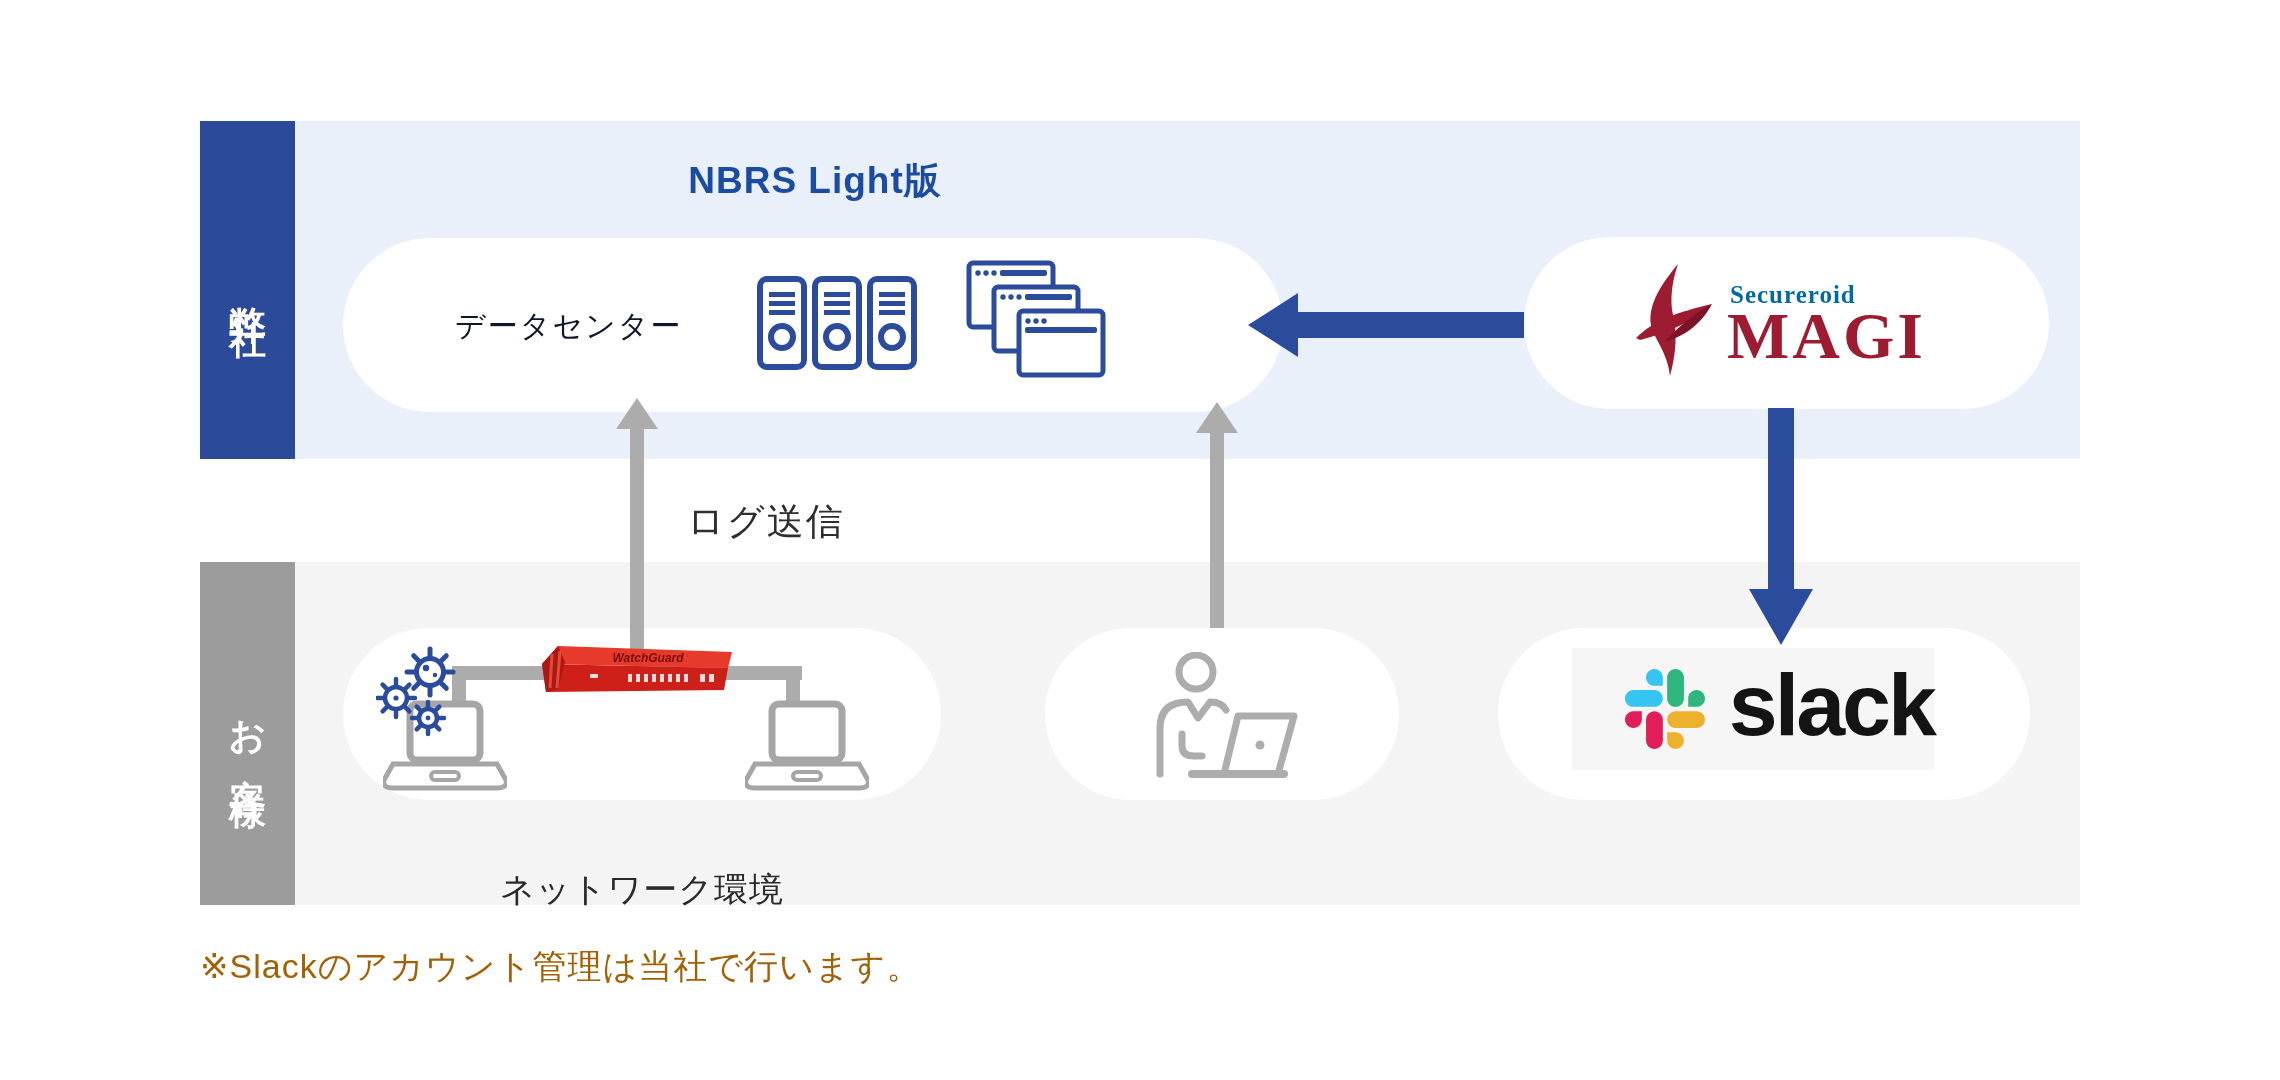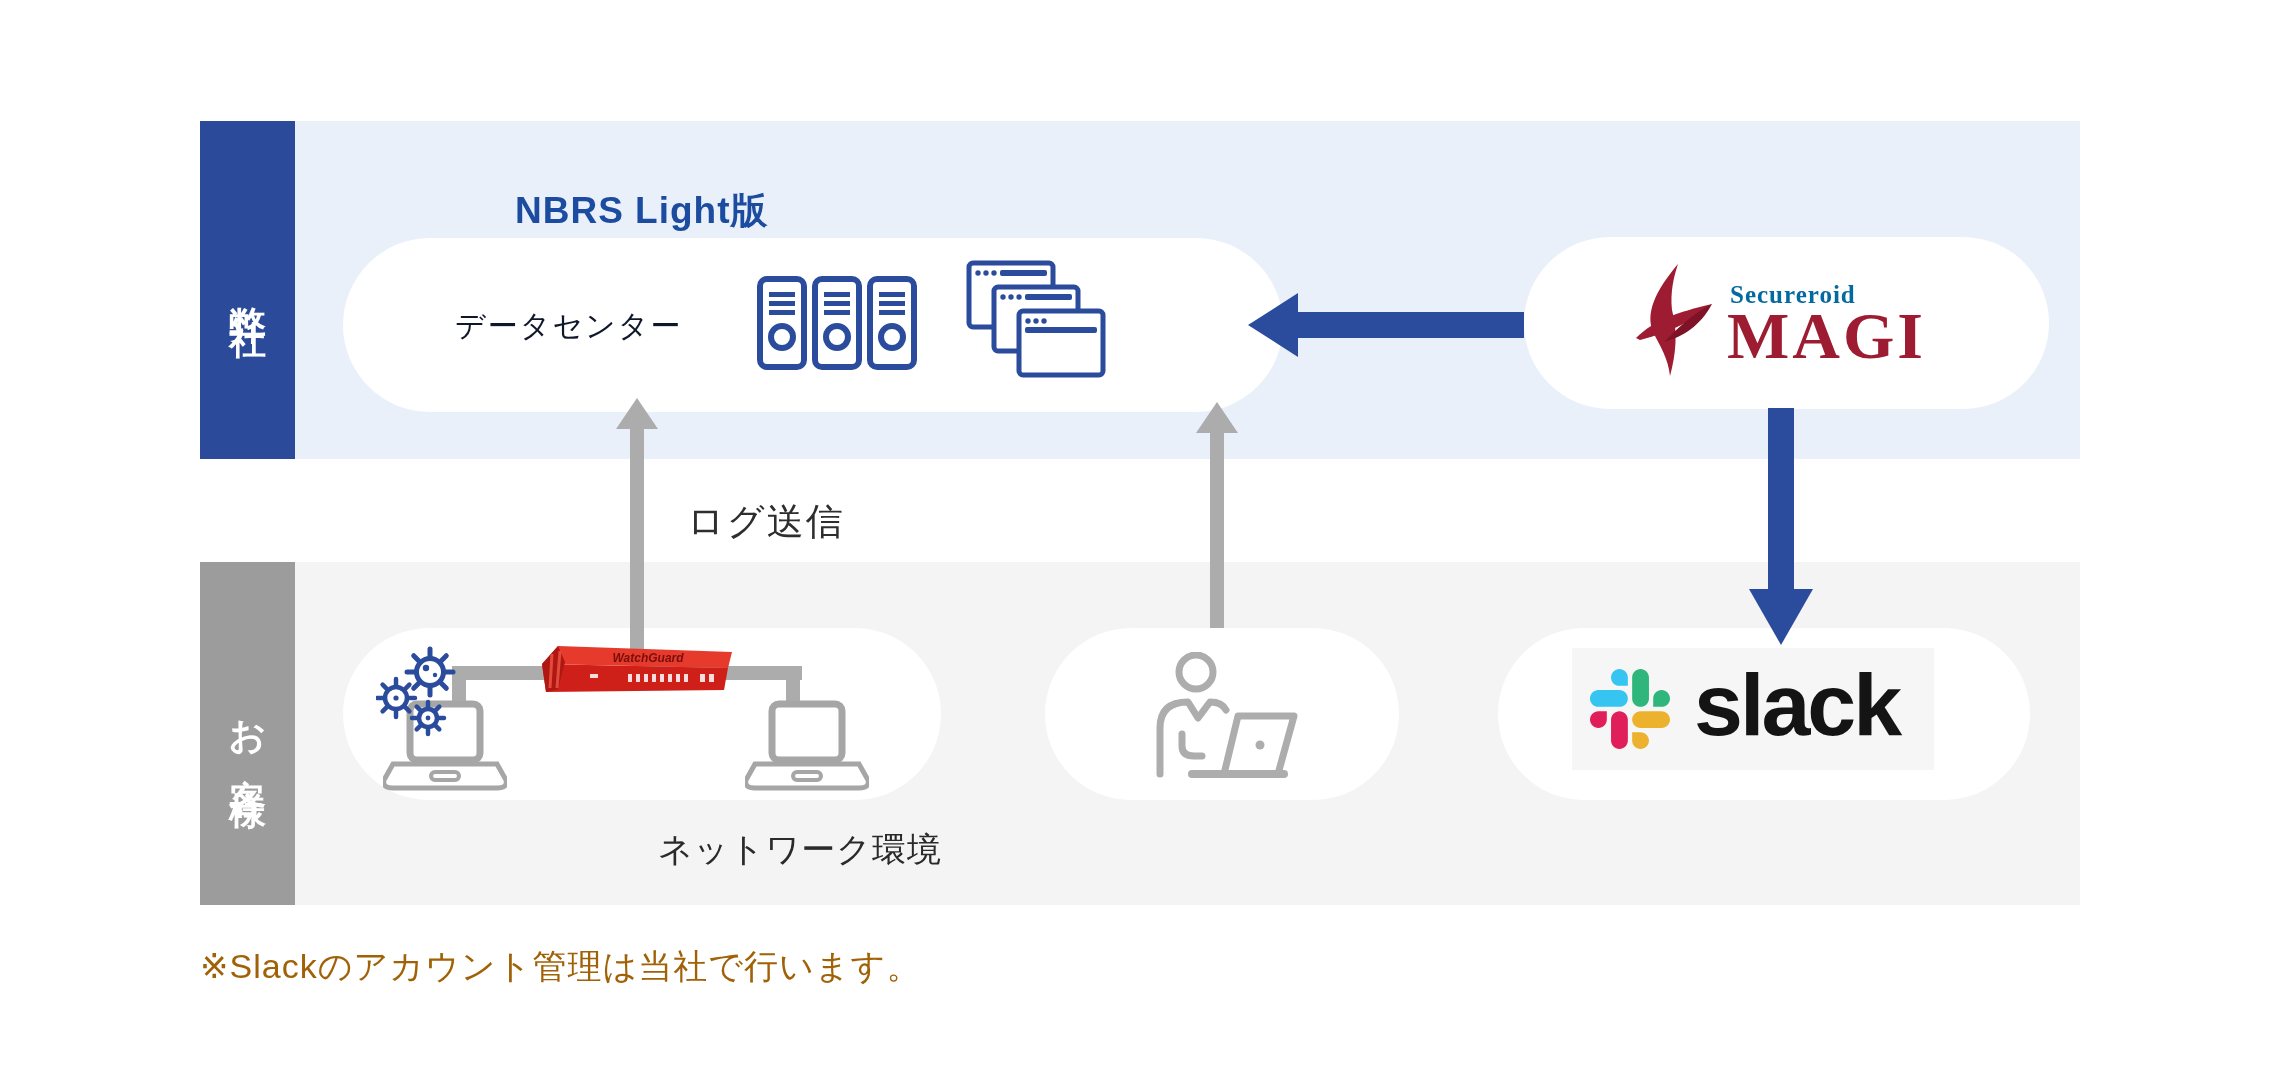--- a/index.html
+++ b/index.html
@@ -9,28 +9,28 @@
   .band{position:absolute;left:295px;width:1785px;}
   .band-blue{top:121px;height:338px;background:#EAF0FA;}
   .band-gray{top:562px;height:343px;background:#F4F4F5;}
 
   .lane{position:absolute;left:200px;width:95px;display:flex;align-items:center;justify-content:center;}
   .lane-blue{top:121px;height:338px;background:#2B4A99;}
   .lane-gray{top:562px;height:343px;background:#9C9C9C;}
   .lane span{writing-mode:vertical-rl;text-orientation:upright;color:#fff;
              font-size:37px;font-weight:600;letter-spacing:13px;line-height:1;}
 
-  .sec-title{position:absolute;top:186px;width:600px;text-align:left;
+  .sec-title{position:absolute;top:156px;width:600px;text-align:center;
              font-size:37px;font-weight:700;color:#1B4C9F;letter-spacing:1px;}
 
   .pill{position:absolute;background:#ffffff;border-radius:95px;}
 
   .node-text{position:absolute;font-size:30px;color:#0f172a;letter-spacing:2px;}
 
-  .caption{position:absolute;top:827px;text-align:right;font-size:34px;color:#2a2a2a;
+  .caption{position:absolute;top:867px;text-align:center;font-size:34px;color:#2a2a2a;
            font-weight:500;letter-spacing:1px;}
 
   .flow-label{position:absolute;font-size:37px;color:#2e2e2e;letter-spacing:2px;}
   .note{position:absolute;left:200px;top:944px;font-size:34px;color:#a16207;letter-spacing:1px;}
 
   
   .garrow{position:absolute;width:42px;}
   .garrow .ghead{position:absolute;top:0;left:0;width:0;height:0;
         border-left:21px solid transparent;border-right:21px solid transparent;
         border-bottom:31px solid #ACACAC;}
@@ -46,21 +46,21 @@
   
   .barrow-down{position:absolute;left:1749px;top:408px;width:64px;height:237px;}
   .barrow-down .bshaft{position:absolute;left:19px;top:0;width:26px;height:182px;background:#2B4B9C;}
   .barrow-down .bhead{position:absolute;left:0;top:181px;width:0;height:0;
         border-left:32px solid transparent;border-right:32px solid transparent;
         border-top:56px solid #2B4B9C;}
 
   .cable{position:absolute;background:#ACACAC;}
 
   .slack-box{position:absolute;left:1572px;top:648px;width:362px;height:122px;background:#F6F6F7;
-             display:flex;align-items:center;padding-left:18px;box-sizing:border-box;}
+             display:flex;align-items:center;padding-left:18px;box-sizing:border-box;justify-content:flex-end;}
   .slack-word{font-size:88px;font-weight:700;color:#141414;letter-spacing:-3px;margin-left:24px;
               line-height:1;transform:translateY(-4px);}
 
   .magi-brand{position:absolute;left:1730px;top:281px;font-family:"Liberation Serif","DejaVu Serif",serif;
               font-weight:700;font-size:25px;color:#0369a1;letter-spacing:1px;}
   .magi-name{position:absolute;left:1727px;top:303px;font-family:"Liberation Serif","DejaVu Serif",serif;
              font-weight:700;font-size:66px;color:#9E1C31;letter-spacing:3px;line-height:1;}
 
   svg{display:block;}
 </style>

